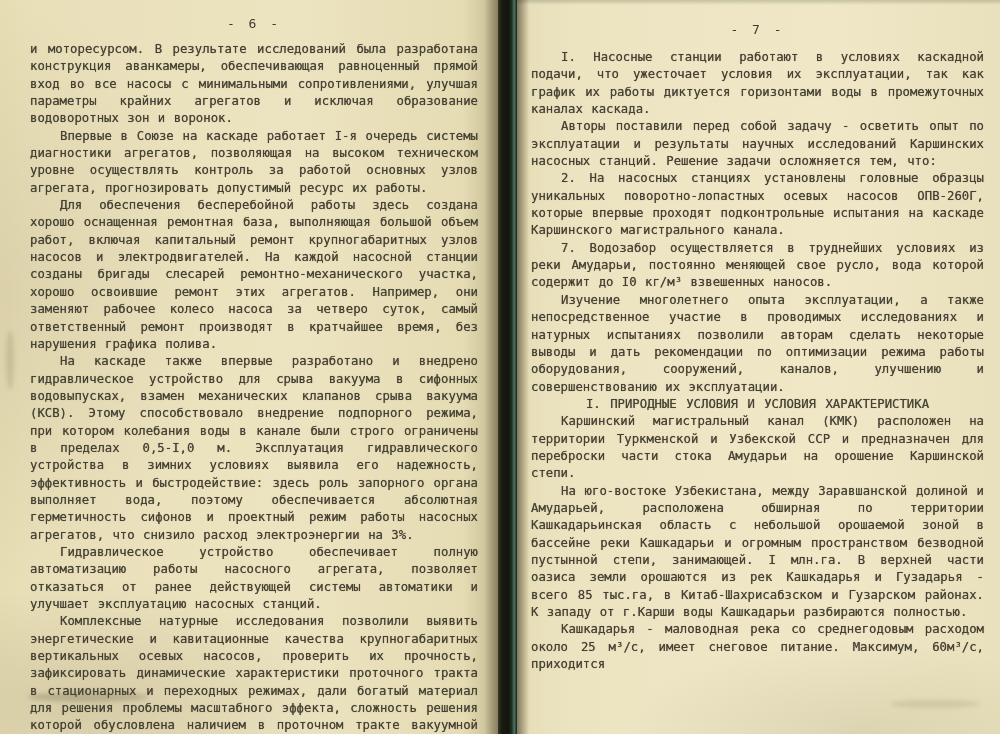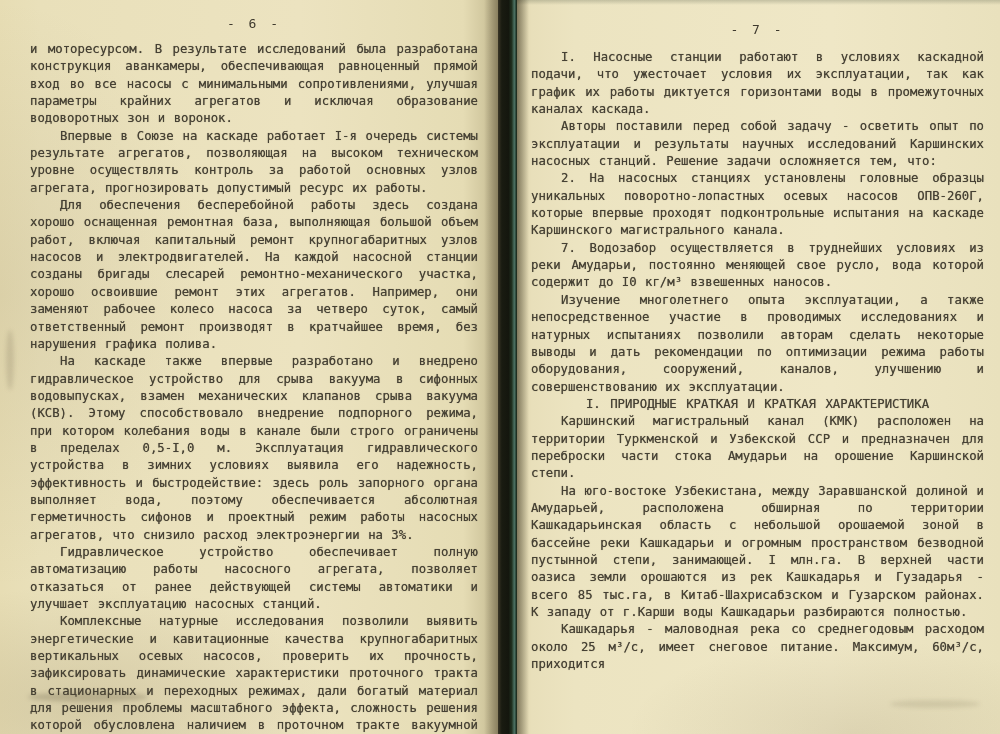--- a/index.html
+++ b/index.html
@@ -80,41 +80,41 @@
 </style>
 </head>
 <body>
 
 <div class="spread">
 
   <div class="page page-left">
     <div class="pagenum">- 6 -</div>
     <div class="body-text">
         <p class="para noindent">и моторесурсом. В результате исследований была разработана конструкция аванкамеры, обеспечивающая равноценный прямой вход во все насосы с минимальными сопротивлениями, улучшая параметры крайних агрегатов и исключая образование водоворотных зон и воронок.</p>
-        <p class="para indent">Впервые в Союзе на каскаде работает I-я очередь системы результате агрегатов, позволяющая на высоком техническом уровне осуществлять контроль за работой основных узлов агрегата, прогнозировать допустимый ресурс их работы.</p>
+        <p class="para indent">Впервые в Союзе на каскаде работает I-я очередь системы диагностики агрегатов, позволяющая на высоком техническом уровне осуществлять контроль за работой основных узлов агрегата, прогнозировать допустимый ресурс их работы.</p>
         <p class="para indent">Для обеспечения бесперебойной работы здесь создана хорошо оснащенная ремонтная база, выполняющая большой объем работ, включая капитальный ремонт крупногабаритных узлов насосов и электродвигателей. На каждой насосной станции созданы бригады слесарей ремонтно-механического участка, хорошо освоившие ремонт этих агрегатов. Например, они заменяют рабочее колесо насоса за четверо суток, самый ответственный ремонт производят в кратчайшее время, без нарушения графика полива.</p>
         <p class="para indent">На каскаде также впервые разработано и внедрено гидравлическое устройство для срыва вакуума в сифонных водовыпусках, взамен механических клапанов срыва вакуума (КСВ). Этому способствовало внедрение подпорного режима, при котором колебания воды в канале были строго ограничены в пределах 0,5-I,0 м. Эксплуатация гидравлического устройства в зимних условиях выявила его надежность, эффективность и быстродействие: здесь роль запорного органа выполняет вода, поэтому обеспечивается абсолютная герметичность сифонов и проектный режим работы насосных агрегатов, что снизило расход электроэнергии на 3%.</p>
         <p class="para indent">Гидравлическое устройство обеспечивает полную автоматизацию работы насосного агрегата, позволяет отказаться от ранее действующей системы автоматики и улучшает эксплуатацию насосных станций.</p>
         <p class="para indent">Комплексные натурные исследования позволили выявить энергетические и кавитационные качества крупногабаритных вертикальных осевых насосов, проверить их прочность, зафиксировать динамические характеристики проточного тракта в стационарных и переходных режимах, дали богатый материал для решения проблемы масштабного эффекта, сложность решения которой обусловлена наличием в проточном тракте вакуумной зоны. Опыт эксплуатации подобного насосного</p>
       </div>
     <div class="smudge smudge-a"></div>
     <div class="smudge smudge-b"></div>
   </div>
 
   <div class="spine"></div>
 
   <div class="page page-right">
     <div class="pagenum">- 7 -</div>
     <div class="body-text">
         <p class="para indent">I. Насосные станции работают в условиях каскадной подачи, что ужесточает условия их эксплуатации, так как график их работы диктуется горизонтами воды в промежуточных каналах каскада.</p>
         <p class="para indent">Авторы поставили перед собой задачу - осветить опыт по эксплуатации и результаты научных исследований Каршинских насосных станций. Решение задачи осложняется тем, что:</p>
         <p class="para indent">2. На насосных станциях установлены головные образцы уникальных поворотно-лопастных осевых насосов ОПВ-260Г, которые впервые проходят подконтрольные испытания на каскаде Каршинского магистрального канала.</p>
         <p class="para indent">7. Водозабор осуществляется в труднейших условиях из реки Амударьи, постоянно меняющей свое русло, вода которой содержит до I0 кг/м³ взвешенных наносов.</p>
         <p class="para indent">Изучение многолетнего опыта эксплуатации, а также непосредственное участие в проводимых исследованиях и натурных испытаниях позволили авторам сделать некоторые выводы и дать рекомендации по оптимизации режима работы оборудования, сооружений, каналов, улучшению и совершенствованию их эксплуатации.</p>
-        <p class="para center">I. ПРИРОДНЫЕ КРАТКАЯ И КРАТКАЯ ХАРАКТЕРИСТИКА</p>
+        <p class="para center">I. ПРИРОДНЫЕ УСЛОВИЯ И УСЛОВИЯ ХАРАКТЕРИСТИКА</p>
         <p class="para indent">Каршинский магистральный канал (КМК) расположен на территории Туркменской и Узбекской ССР и предназначен для переброски части стока Амударьи на орошение Каршинской степи.</p>
         <p class="para indent">На юго-востоке Узбекистана, между Заравшанской долиной и Амударьей, расположена обширная по территории Кашкадарьинская область с небольшой орошаемой зоной в бассейне реки Кашкадарьи и огромным пространством безводной пустынной степи, занимающей. I млн.га. В верхней части оазиса земли орошаются из рек Кашкадарья и Гузадарья - всего 85 тыс.га, в Китаб-Шахрисабзском и Гузарском районах. К западу от г.Карши воды Кашкадарьи разбираются полностью.</p>
         <p class="para indent">Кашкадарья - маловодная река со среднегодовым расходом около 25 м³/с, имеет снеговое питание. Максимум, 60м³/с, приходится</p>
       </div>
     <div class="smudge smudge-c"></div>
   </div>
 
 </div>
 
 </body></html>

